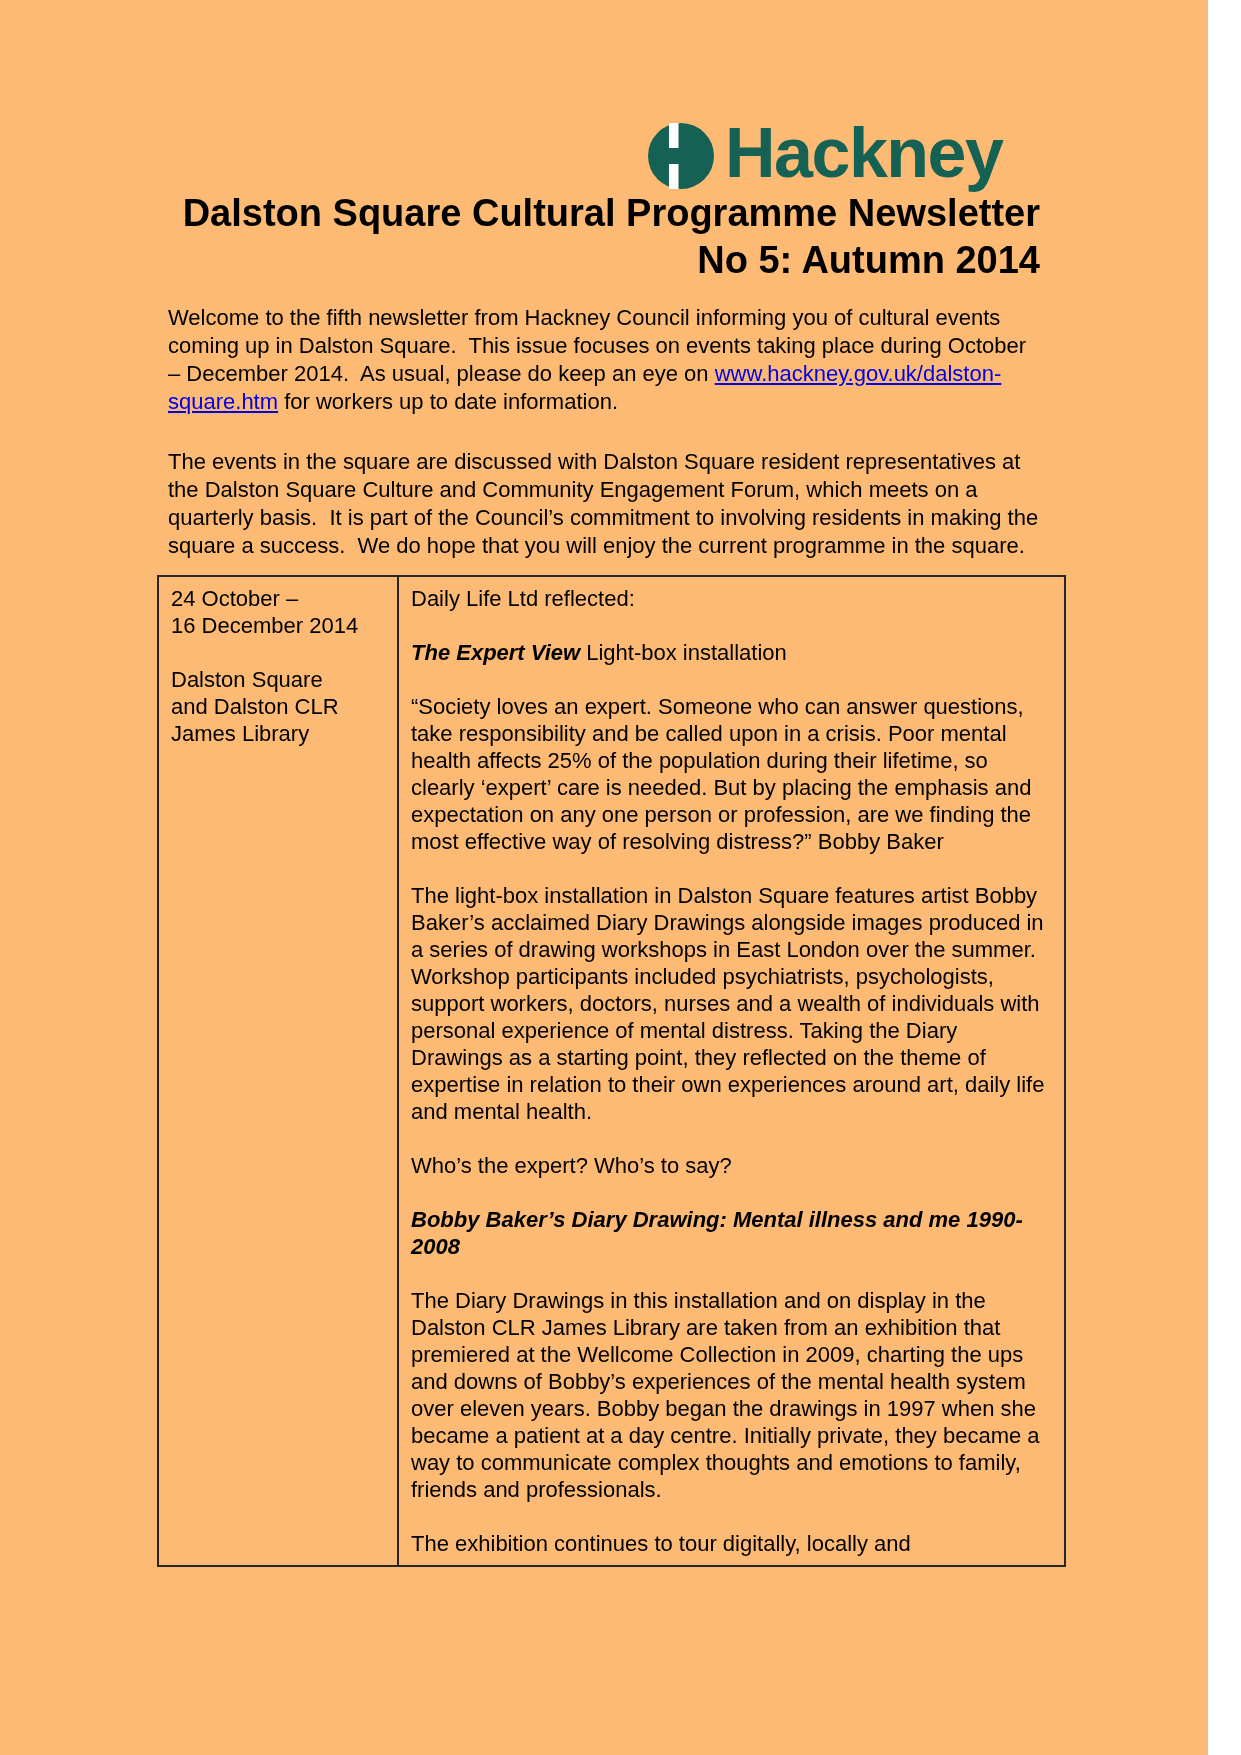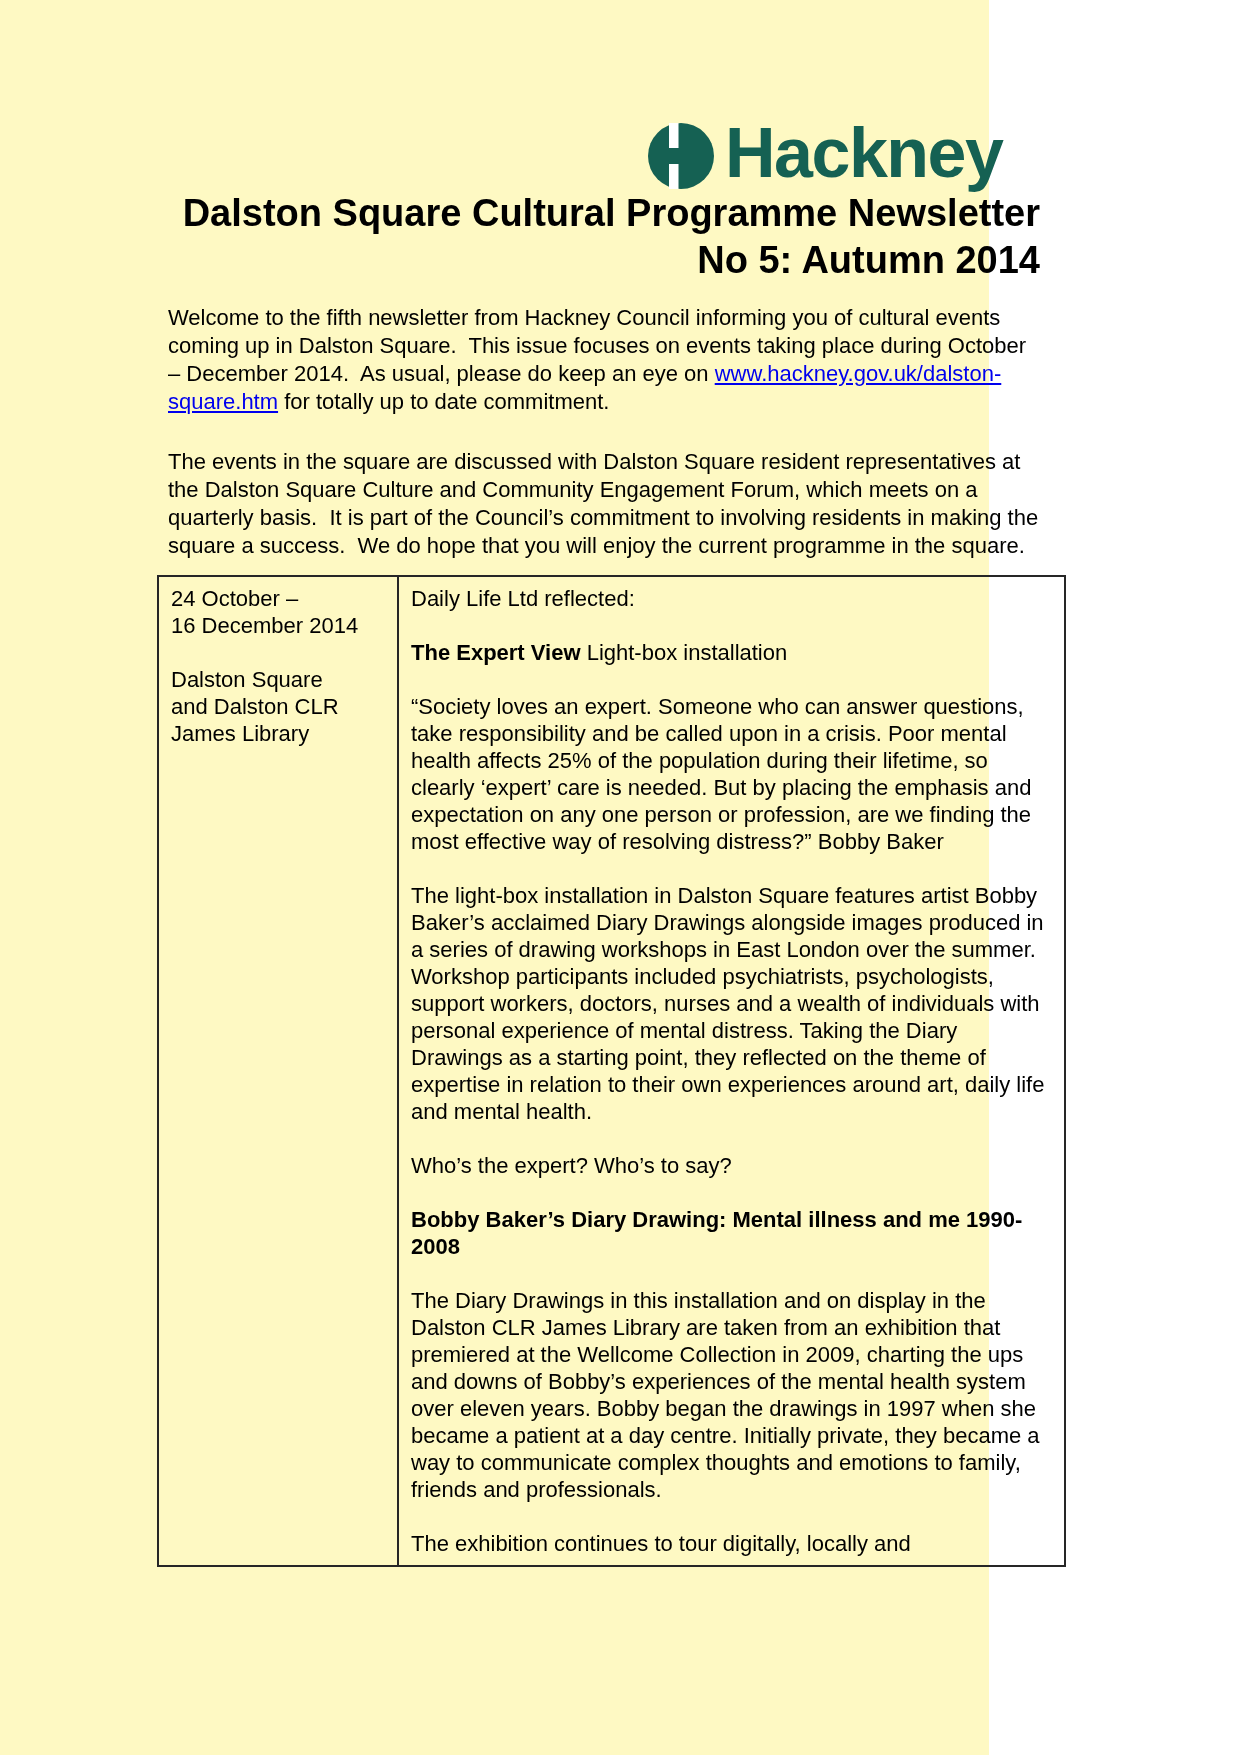--- a/index.html
+++ b/index.html
@@ -4,21 +4,21 @@
 <style>
   * { margin: 0; padding: 0; box-sizing: border-box; }
   html, body { background: #ffffff; }
   body {
     width: 1241px; height: 1755px;
     position: relative;
     overflow: hidden;
     font-family: "Liberation Sans", "DejaVu Sans", sans-serif;
     color: #000000;
   }
-  .page { width: 989px; height: 1755px; background: #fef9c3; }
+  .page { width: 1208px; height: 1755px; background: #fdba74; }
 
   
   .header { position: relative; height: 190px; }
   .logo-mark { position: absolute; left: 648px; top: 123px; width: 66px; height: 66px; }
   .logo-wordmark {
     position: absolute; left: 725px; top: 117px;
     font-size: 70px; line-height: 72px; font-weight: bold;
     letter-spacing: -1.5px; color: #156153;
   }
 
@@ -50,21 +50,21 @@
   table.events td {
     border: 2px solid #262626;
     vertical-align: top;
     font-size: 22px; line-height: 27px;
     padding: 8px 12px;
   }
   td.cell-when { width: 240px; white-space: pre-line; }
   td.cell-details { width: 667px; }
   .cell-details p { white-space: pre-wrap; margin-bottom: 27px; }
   .cell-details p:last-child { margin-bottom: 0; }
-  .b { font-weight: bold; }
+  .b { font-weight: bold; font-style: italic; }
 </style>
 </head>
 <body>
 
 <div class="page">
 
   <div class="header">
     <svg class="logo-mark" viewBox="0 0 66 66" xmlns="http://www.w3.org/2000/svg">
       <circle cx="33" cy="33" r="33" fill="#156153"></circle>
       <rect x="21" y="0" width="9.5" height="66" fill="#ffffff"></rect>
@@ -72,21 +72,21 @@
     </svg>
     <div class="logo-wordmark">Hackney</div>
   </div>
 
   <div class="content">
 
     <h1 class="doc-title">Dalston Square Cultural Programme Newsletter
 No 5: Autumn 2014</h1>
 
     <div class="intro">
-      <p><span>Welcome to the fifth newsletter from Hackney Council informing you of cultural events coming up in Dalston Square.  This issue focuses on events taking place during October – December 2014.  As usual, please do keep an eye on </span><a class="doc-link">www.hackney.gov.uk/dalston-square.htm</a><span> for totally up to date commitment.</span></p>
+      <p><span>Welcome to the fifth newsletter from Hackney Council informing you of cultural events coming up in Dalston Square.  This issue focuses on events taking place during October – December 2014.  As usual, please do keep an eye on </span><a class="doc-link">www.hackney.gov.uk/dalston-square.htm</a><span> for workers up to date information.</span></p>
       <p>The events in the square are discussed with Dalston Square resident representatives at the Dalston Square Culture and Community Engagement Forum, which meets on a quarterly basis.  It is part of the Council’s commitment to involving residents in making the square a success.  We do hope that you will enjoy the current programme in the square.</p>
     </div>
 
     <table class="events">
       <tbody>
         <tr>
           <td class="cell-when">24 October –
 16 December 2014
 
 Dalston Square

